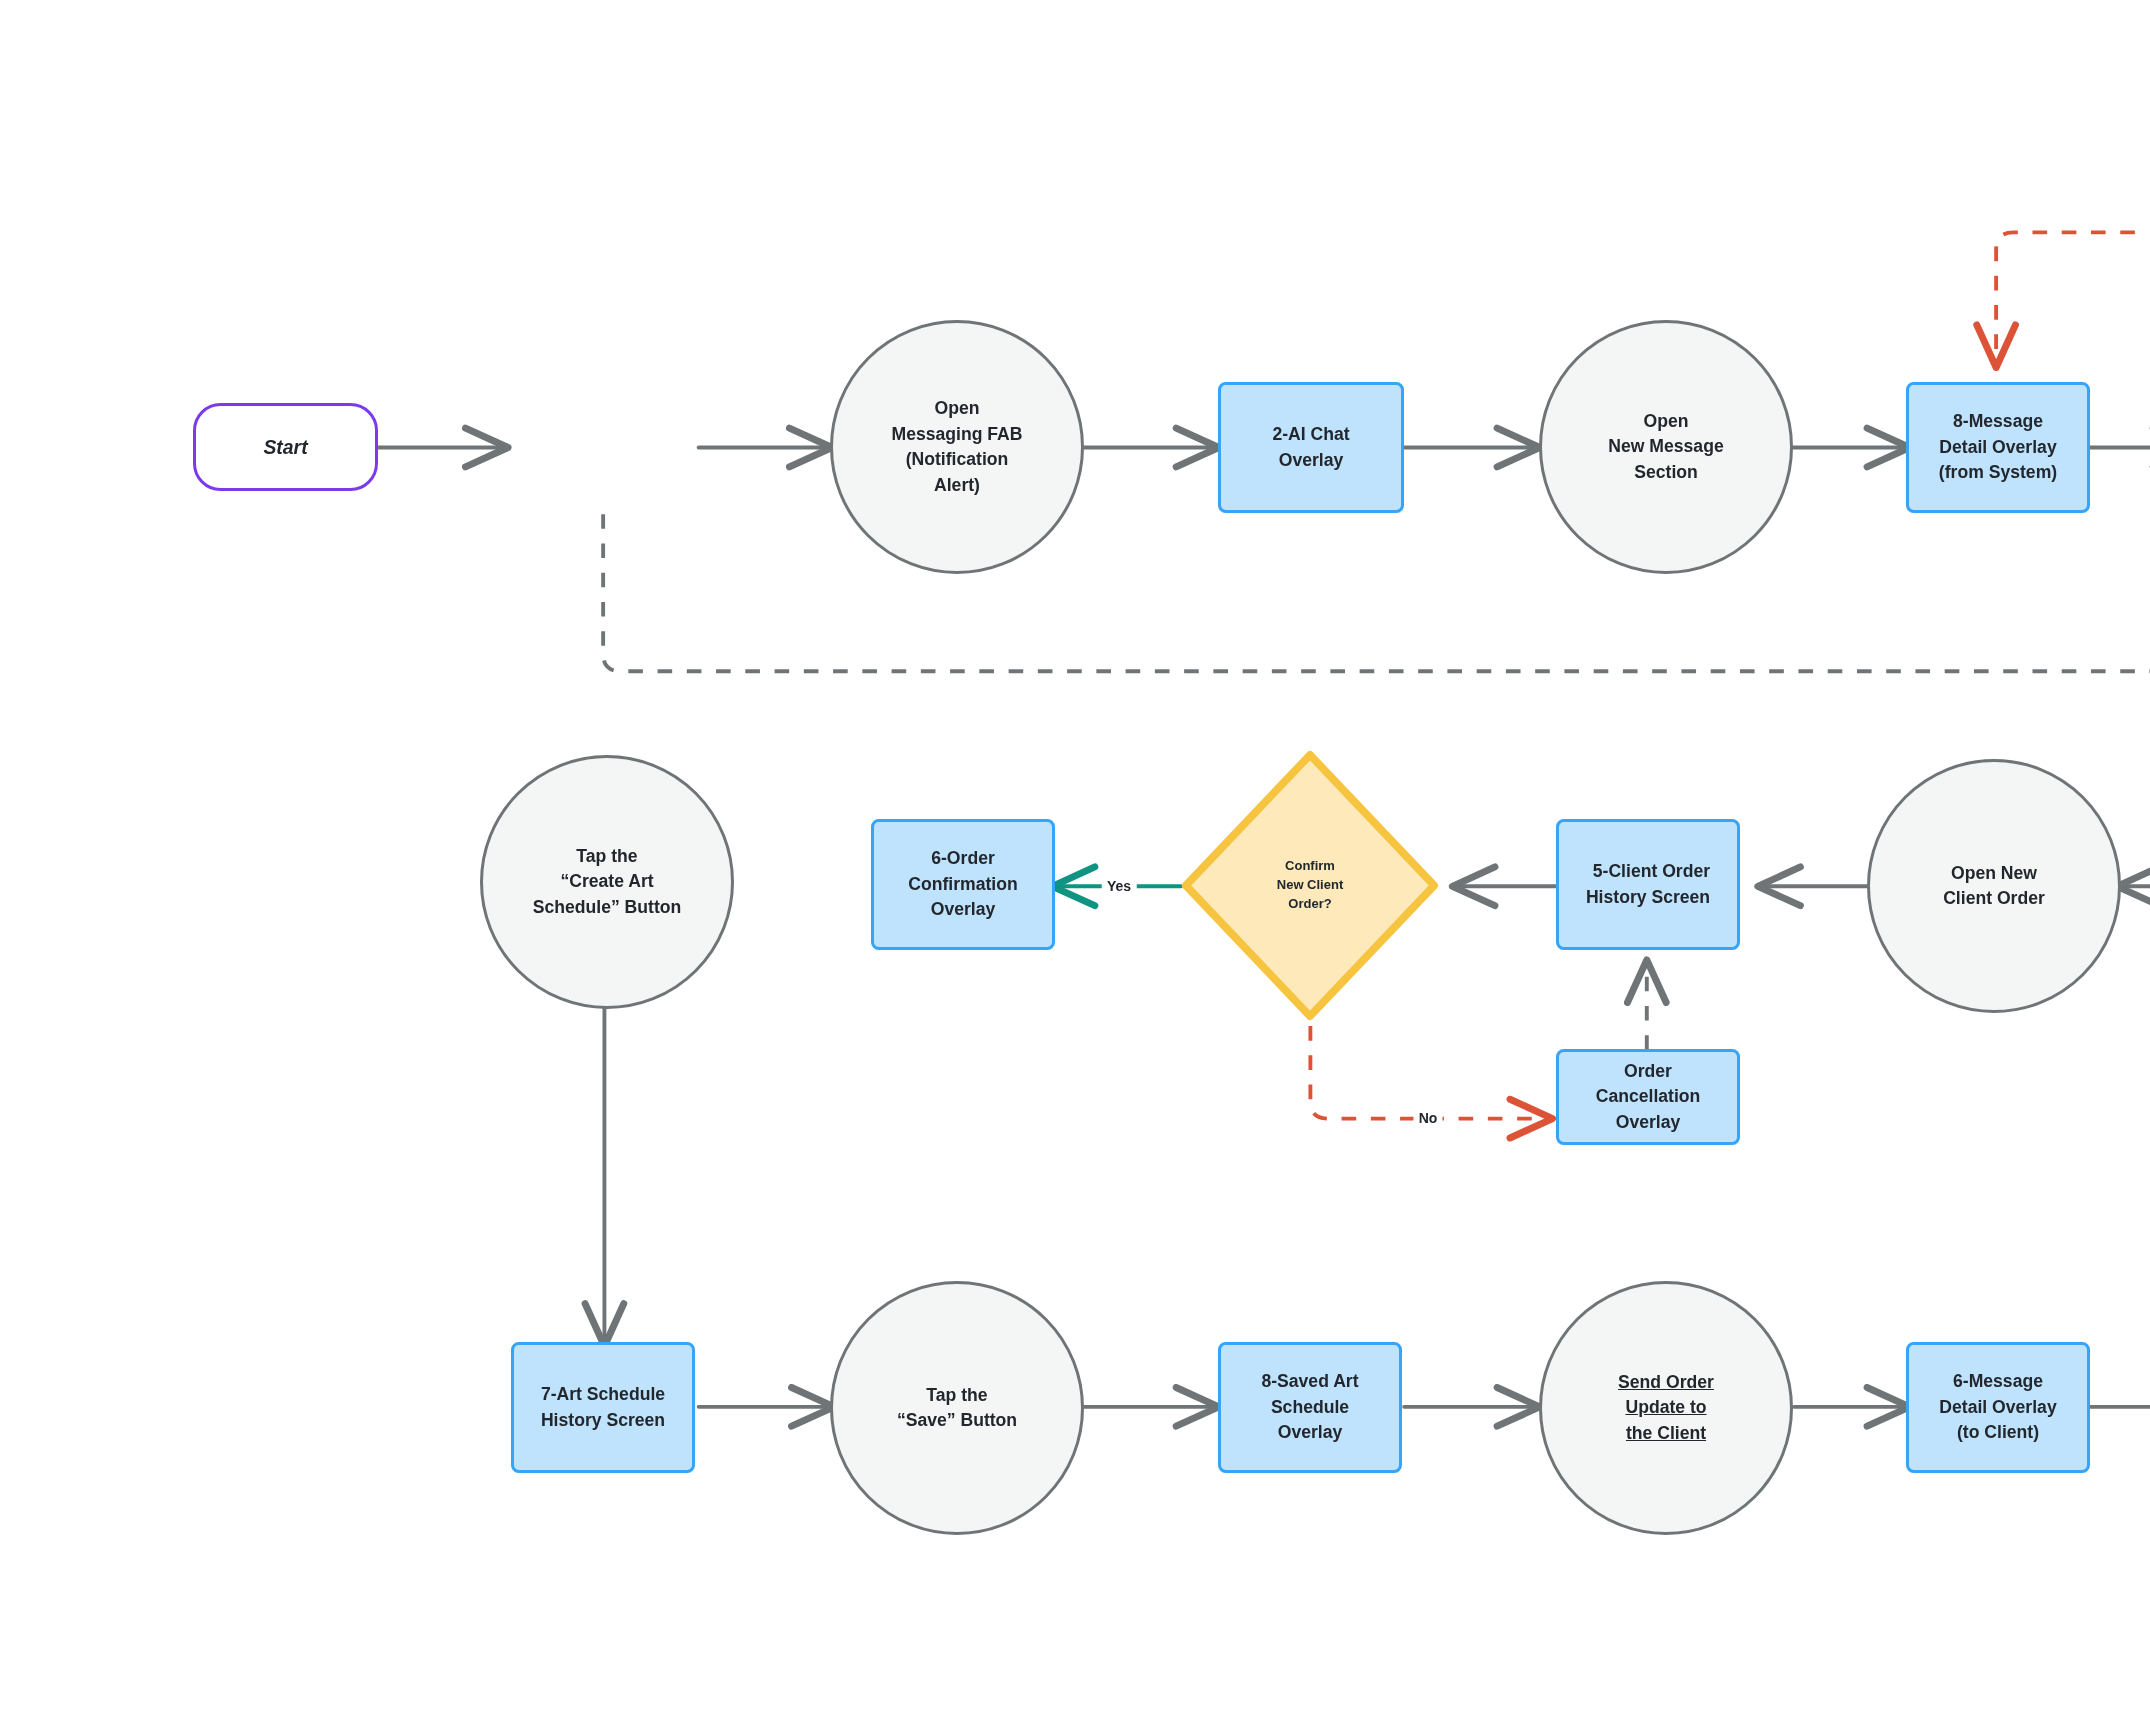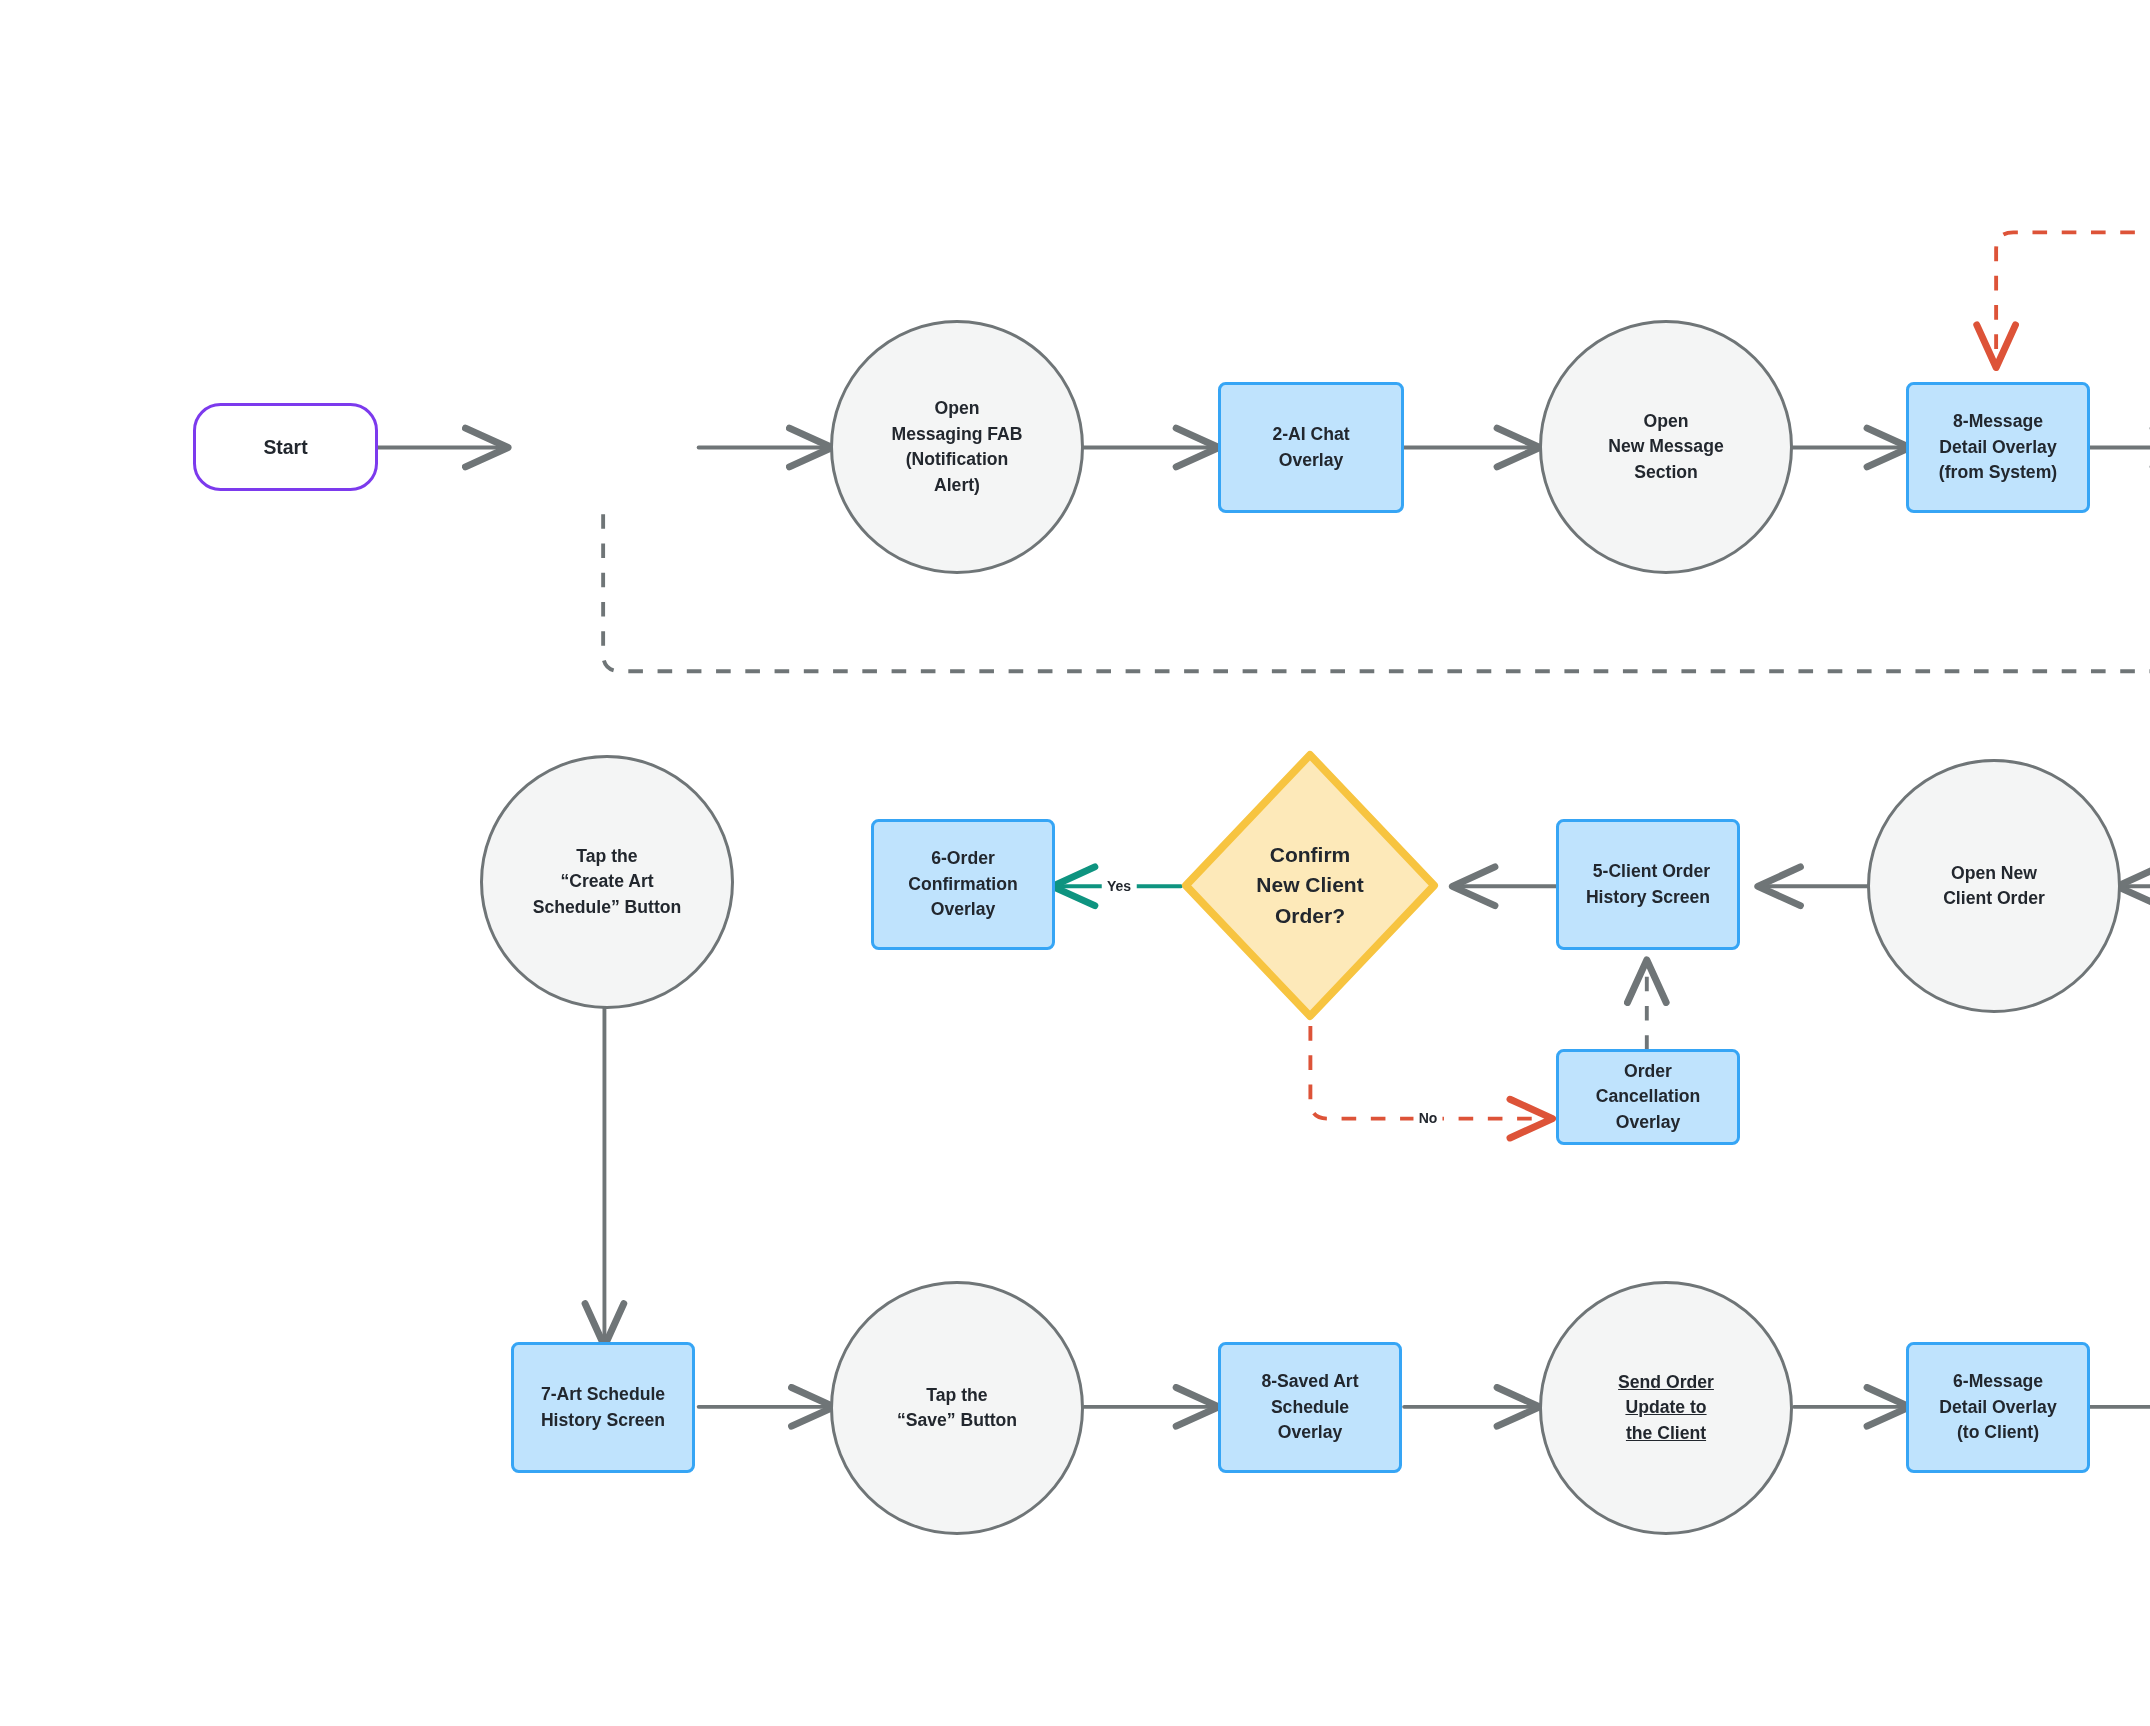--- a/index.html
+++ b/index.html
@@ -58,21 +58,21 @@
     background: #f4f5f5;
     border: 3.9px solid #6f7577;
     border-radius: 50%;
     font-size: 17.6px;
     padding: 4.3px 7.7px;
   }
   
   .n-decision {
     background: transparent;
     border: 0;
-    font-size: 21px;
+    font-size: 13px;
   }
   .n-decision .dlabel {
     position: relative;
     z-index: 2;
     color: #22272e;
     font-weight: bold;
     line-height: 1.45;
     white-space: pre-line;
   }
   .n-decision svg {
@@ -150,21 +150,21 @@
 
     <path d="M 3046 2385 L 3046 2560 Q 3046 2600 3086 2600
              L 3600 2600" fill="none" stroke="#dd5338" stroke-width="9" stroke-dasharray="34 34" stroke-linecap="butt" marker-end="url(#ah-red)"></path>
   </svg>
 
   <div class="edge-label" style="left:2159px; top:233px;">No</div>
 
   <div class="edge-label" style="left:1119px; top:886px;">Yes</div>
   <div class="edge-label" style="left:1428px; top:1118px;">No</div>
 
-  <div class="node n-terminal" style="left:193px; top:403px; width:185px; height:88px;">Start</div>
+  <div class="node n-terminal" style="left:193px; top:403px; width:185px; height:88px;font-style:italic;">Start</div>
 
 
   <div class="node n-circle" style="left:830px; top:320px; width:254px; height:254px;">Open
 Messaging FAB
 (Notification
 Alert)</div>
 
   <div class="node n-process" style="left:1218px; top:382px; width:186px; height:131px;">2-AI Chat
 Overlay</div>
 

